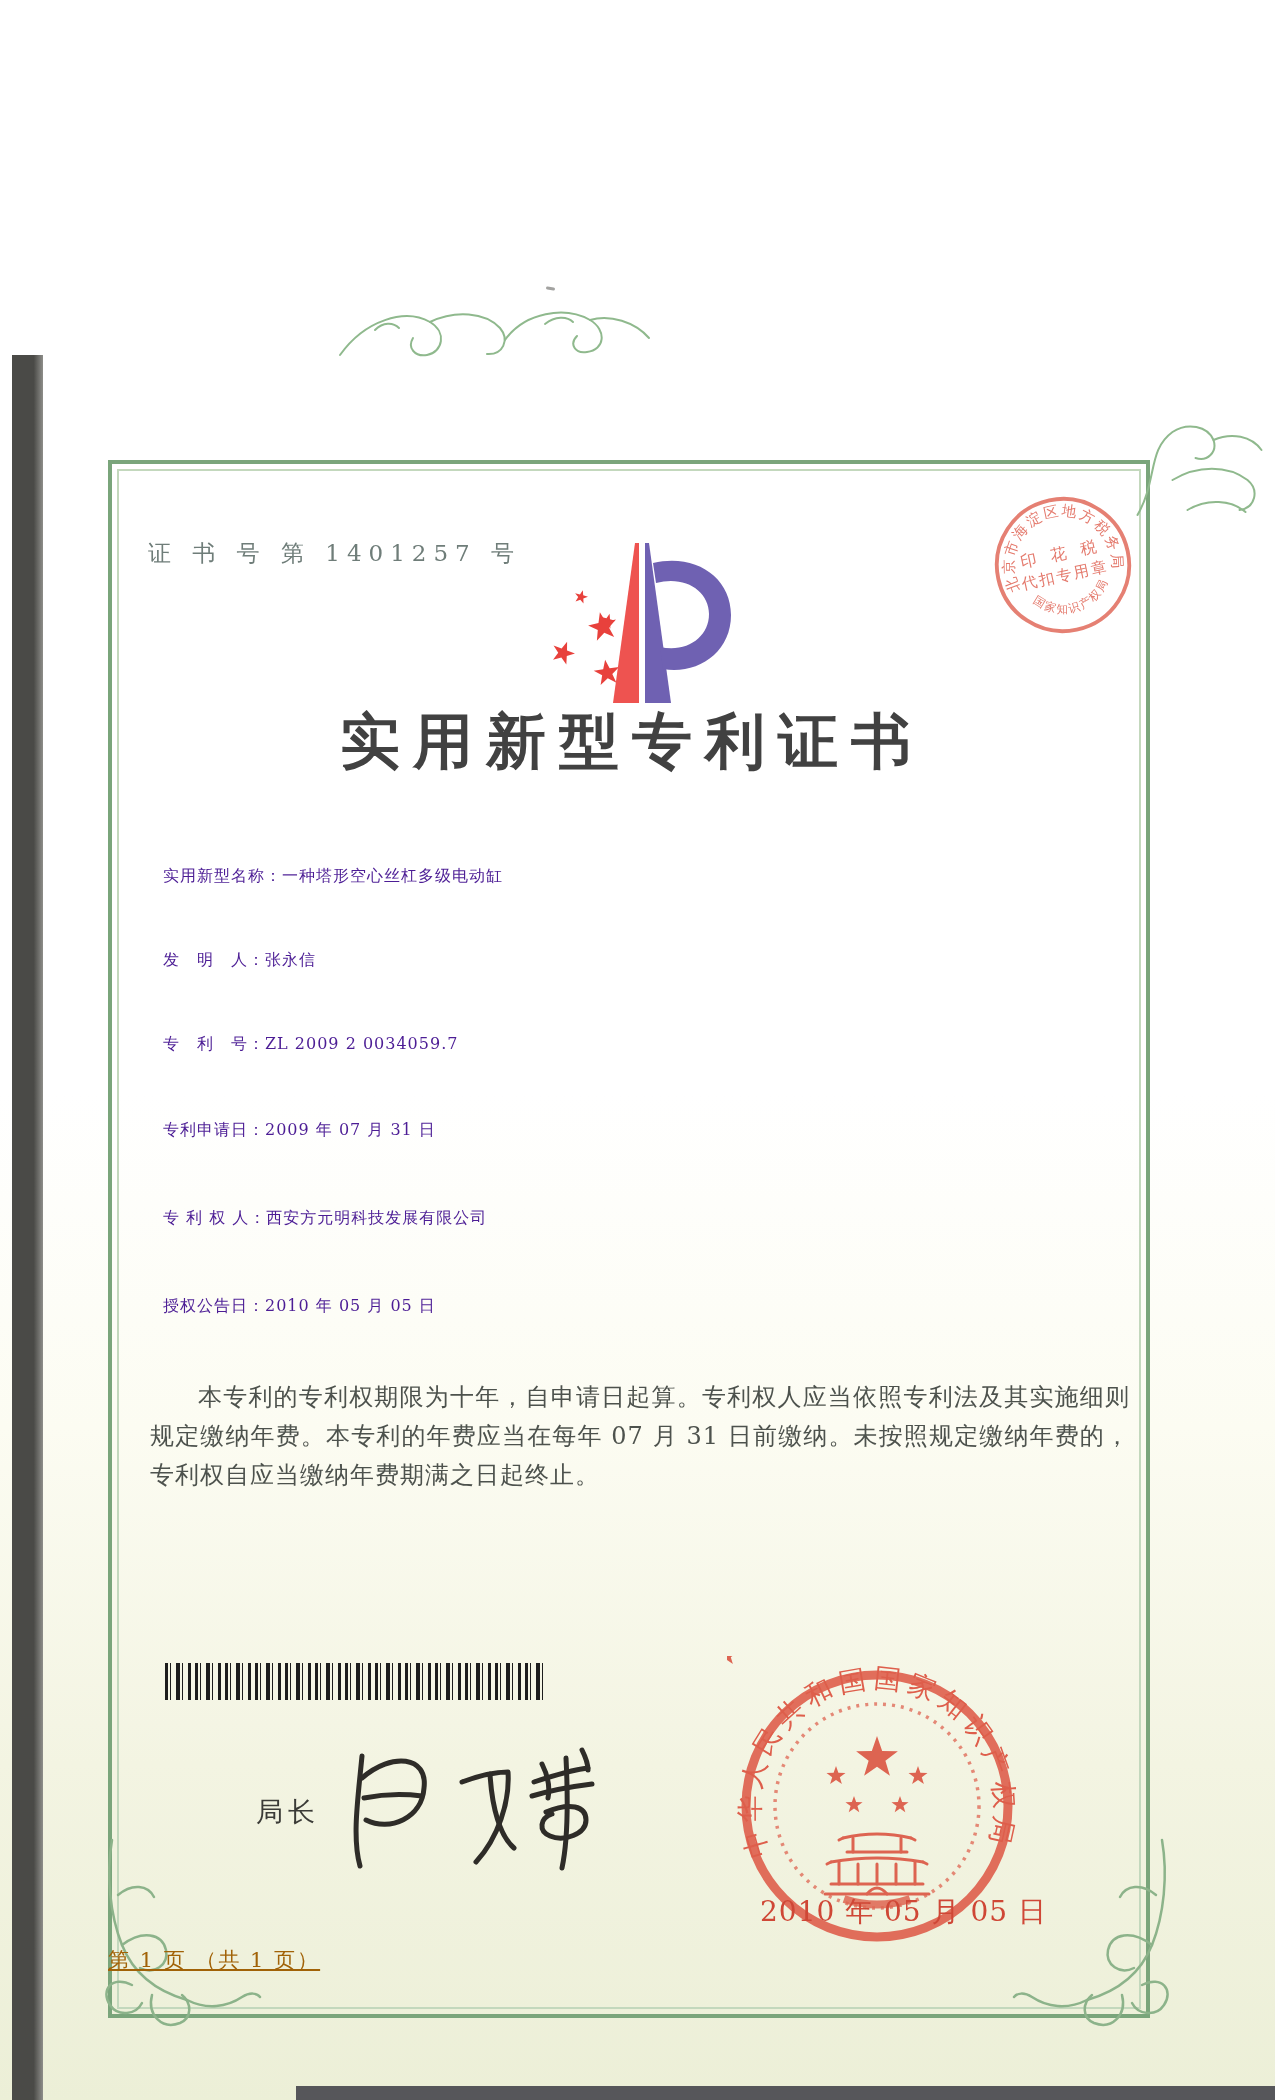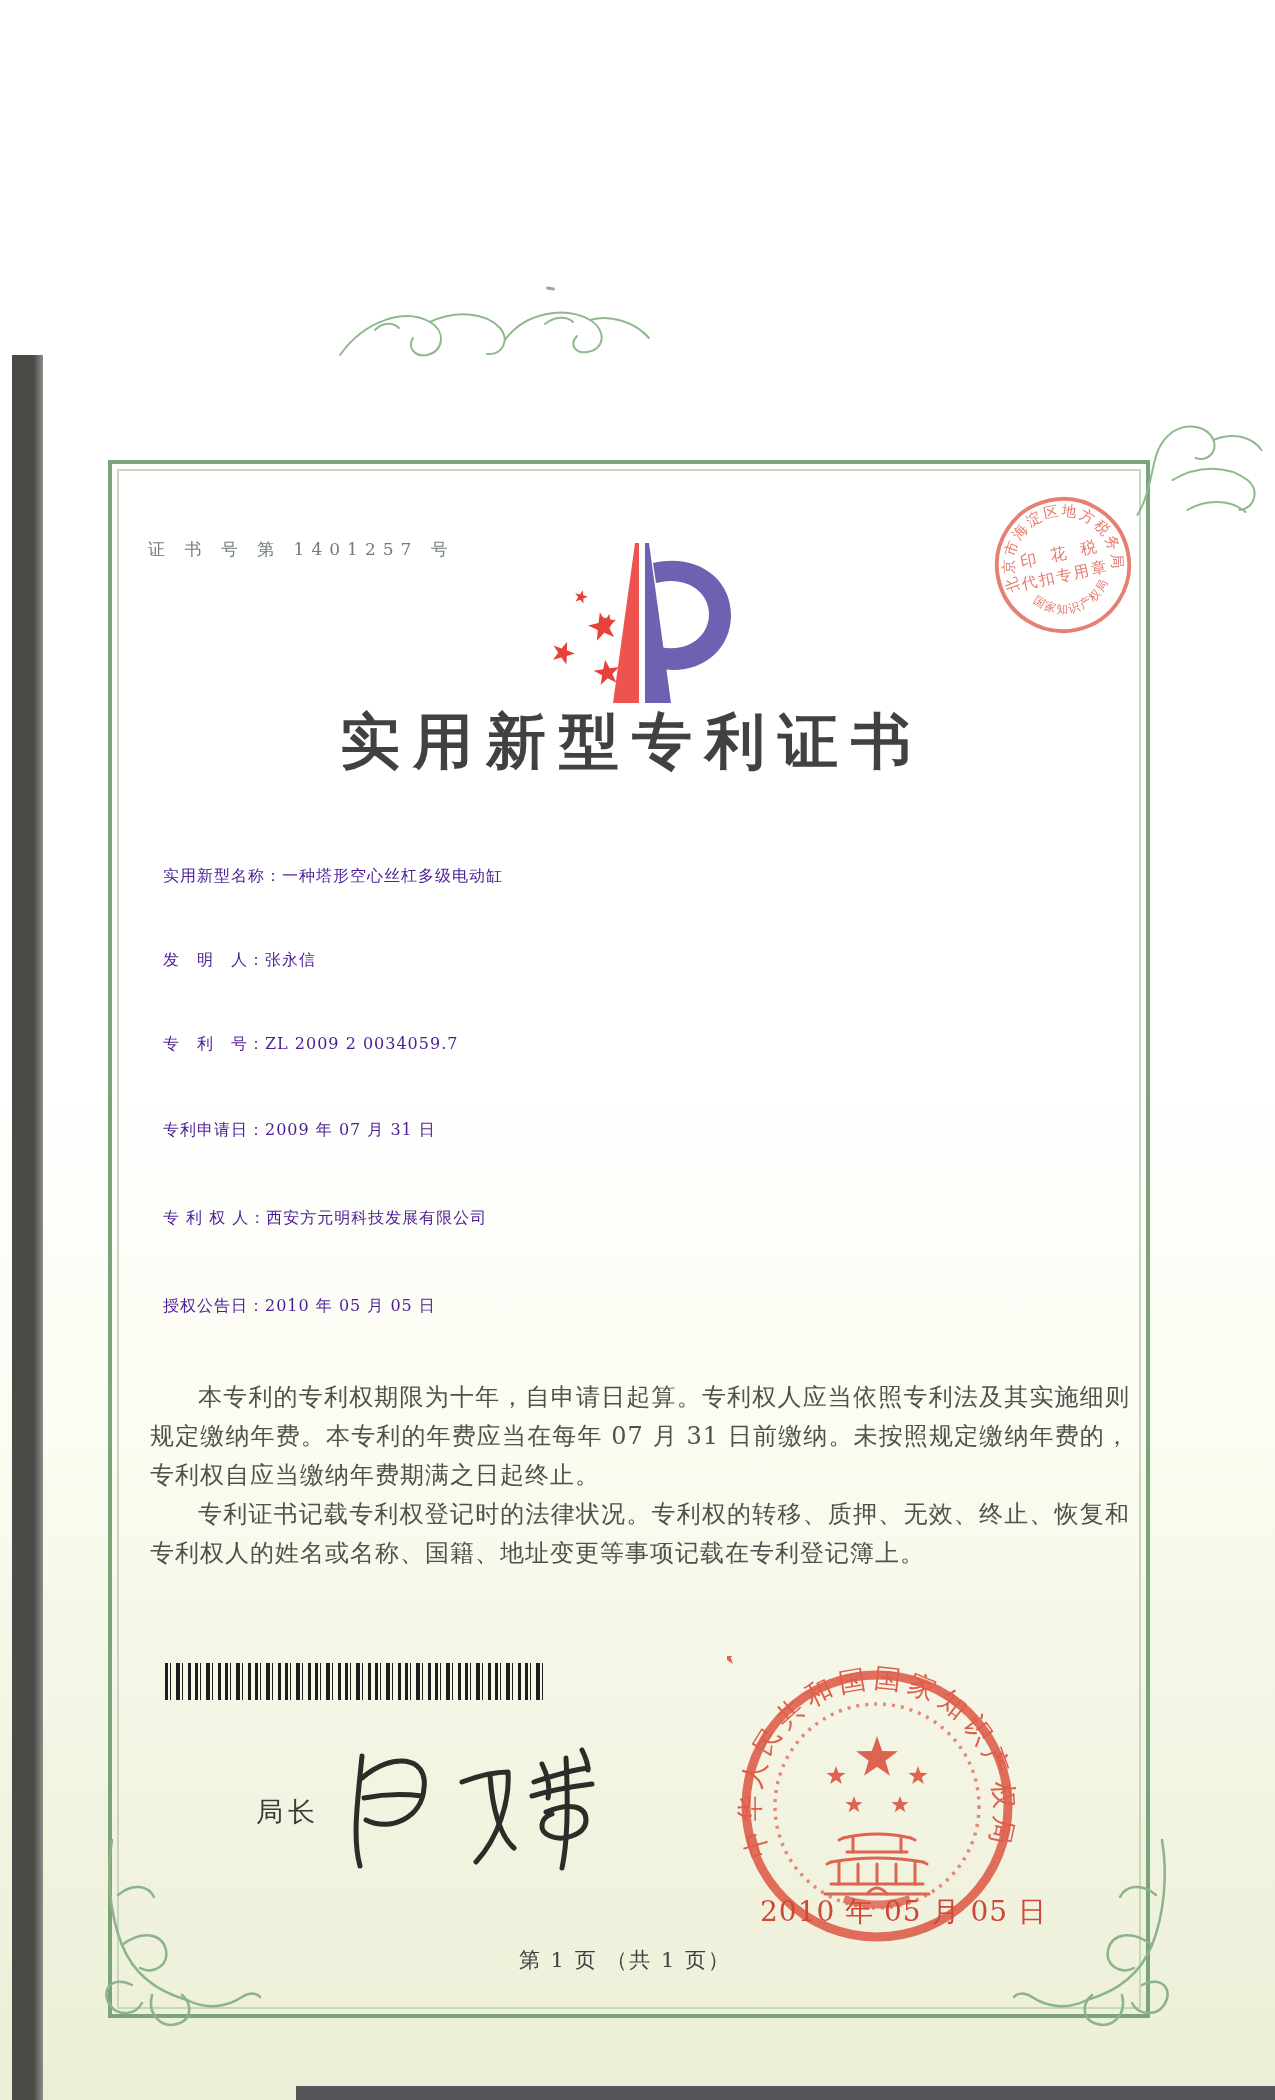--- a/index.html
+++ b/index.html
@@ -8,38 +8,38 @@
     background:linear-gradient(180deg,#ffffff 0%,#ffffff 52%,#fcfcf2 68%,#f3f4e2 84%,#ecefd7 100%);
     font-family:"DejaVu Serif","Liberation Serif",serif;
   }
   .abs{position:absolute;}
   #scan-strip-left{left:12px;top:355px;width:31px;height:1745px;
     background:linear-gradient(90deg,#4a4a47 0%,#4a4a47 70%,#8e8e8a 100%);}
   #scan-strip-bottom{left:296px;top:2086px;width:979px;height:14px;background:#56565a;}
   #speck{left:546px;top:287px;width:9px;height:3px;background:#a2a2a0;border-radius:2px;transform:rotate(8deg);}
   #frame{left:108px;top:460px;width:1034px;height:1550px;border:4px solid #7aa57b;}
   #frame-inner{position:absolute;left:5px;top:5px;right:5px;bottom:5px;border:2px solid #c3d8bd;}
-  #cert-number{left:148px;top:538px;font-size:17px;letter-spacing:7px;color:#6f7d79;}
+  #cert-number{left:148px;top:538px;font-size:23px;letter-spacing:7px;color:#6f7d79;}
   #title{left:108px;top:702px;width:1034px;text-align:center;font-size:60px;letter-spacing:13px;
     color:#414141;font-weight:600;padding-left:7px;}
   .field{left:163px;font-size:16px;color:#4c1d95;letter-spacing:1px;white-space:nowrap;}
   #paragraphs{left:150px;top:1378px;width:980px;font-size:24px;line-height:39px;color:#4d524d;
     text-align:justify;letter-spacing:1px;}
   #paragraphs p{margin:0;text-indent:2em;}
   #barcode{left:165px;top:1663px;width:381px;height:37px;
     background:
       repeating-linear-gradient(90deg,#1d1d1d 0 3px,transparent 3px 5px,#1d1d1d 5px 6px,transparent 6px 11px,
         #1d1d1d 11px 15px,transparent 15px 17px,#1d1d1d 17px 18px,transparent 18px 23px,
         #1d1d1d 23px 26px,transparent 26px 30px);}
   #sig-label{left:256px;top:1794px;font-size:27px;color:#3b3b37;letter-spacing:5px;}
   #sig-svg{left:330px;top:1738px;}
   #sig-name{left:340px;top:1796px;font-size:40px;color:transparent;letter-spacing:30px;font-family:Liberation Serif, serif;}
   #seal-svg{left:727px;top:1656px;opacity:.93;}
   #seal-date{left:760px;top:1893px;font-size:28px;color:#cf4736;letter-spacing:1px;z-index:5;}
-  #footer{left:108px;top:1946px;width:1034px;text-align:center;font-size:21px;color:#404040;letter-spacing:2px;}
+  #footer{left:108px;top:1946px;width:1034px;font-size:21px;color:#a16207;letter-spacing:2px;text-decoration:underline;}
   #tax-stamp{left:963px;top:465px;transform:rotate(-12deg);}
   svg{display:block;}
 </style>
 </head>
 <body>
 
 <div class="abs" id="scan-strip-left"></div>
 <div class="abs" id="scan-strip-bottom"></div>
 <div class="abs" id="speck"></div>
 
@@ -131,21 +131,20 @@
 </div>
 <div class="abs field" style="top:1208px">
   <span>专 利 权 人：</span><span>西安方元明科技发展有限公司</span>
 </div>
 <div class="abs field" style="top:1296px">
   <span>授权公告日：</span><span>2010 年 05 月 05 日</span>
 </div>
 
 <div class="abs" id="paragraphs">
   <p>本专利的专利权期限为十年，自申请日起算。专利权人应当依照专利法及其实施细则规定缴纳年费。本专利的年费应当在每年 07 月 31 日前缴纳。未按照规定缴纳年费的，专利权自应当缴纳年费期满之日起终止。</p>
-  <p>专利证书记载专利权登记时的法律状况。专利权的转移、质押、无效、终止、恢复和专利权人的姓名或名称、国籍、地址变更等事项记载在专利登记簿上。</p>
 </div>
 
 <div class="abs" id="barcode"></div>
 
 <div class="abs" id="sig-label">局长</div>
 <span class="abs" id="sig-name">田力普</span>
 <svg class="abs" id="sig-svg" width="300" height="165" viewBox="0 0 300 165">
   <g fill="none" stroke="#2e2c28" stroke-width="5" stroke-linecap="round" stroke-linejoin="round">
     <path d="M32,18 C28,60 22,100 30,128"></path>
     <path d="M32,40 C62,14 98,18 94,50 C92,80 60,94 36,82"></path>

